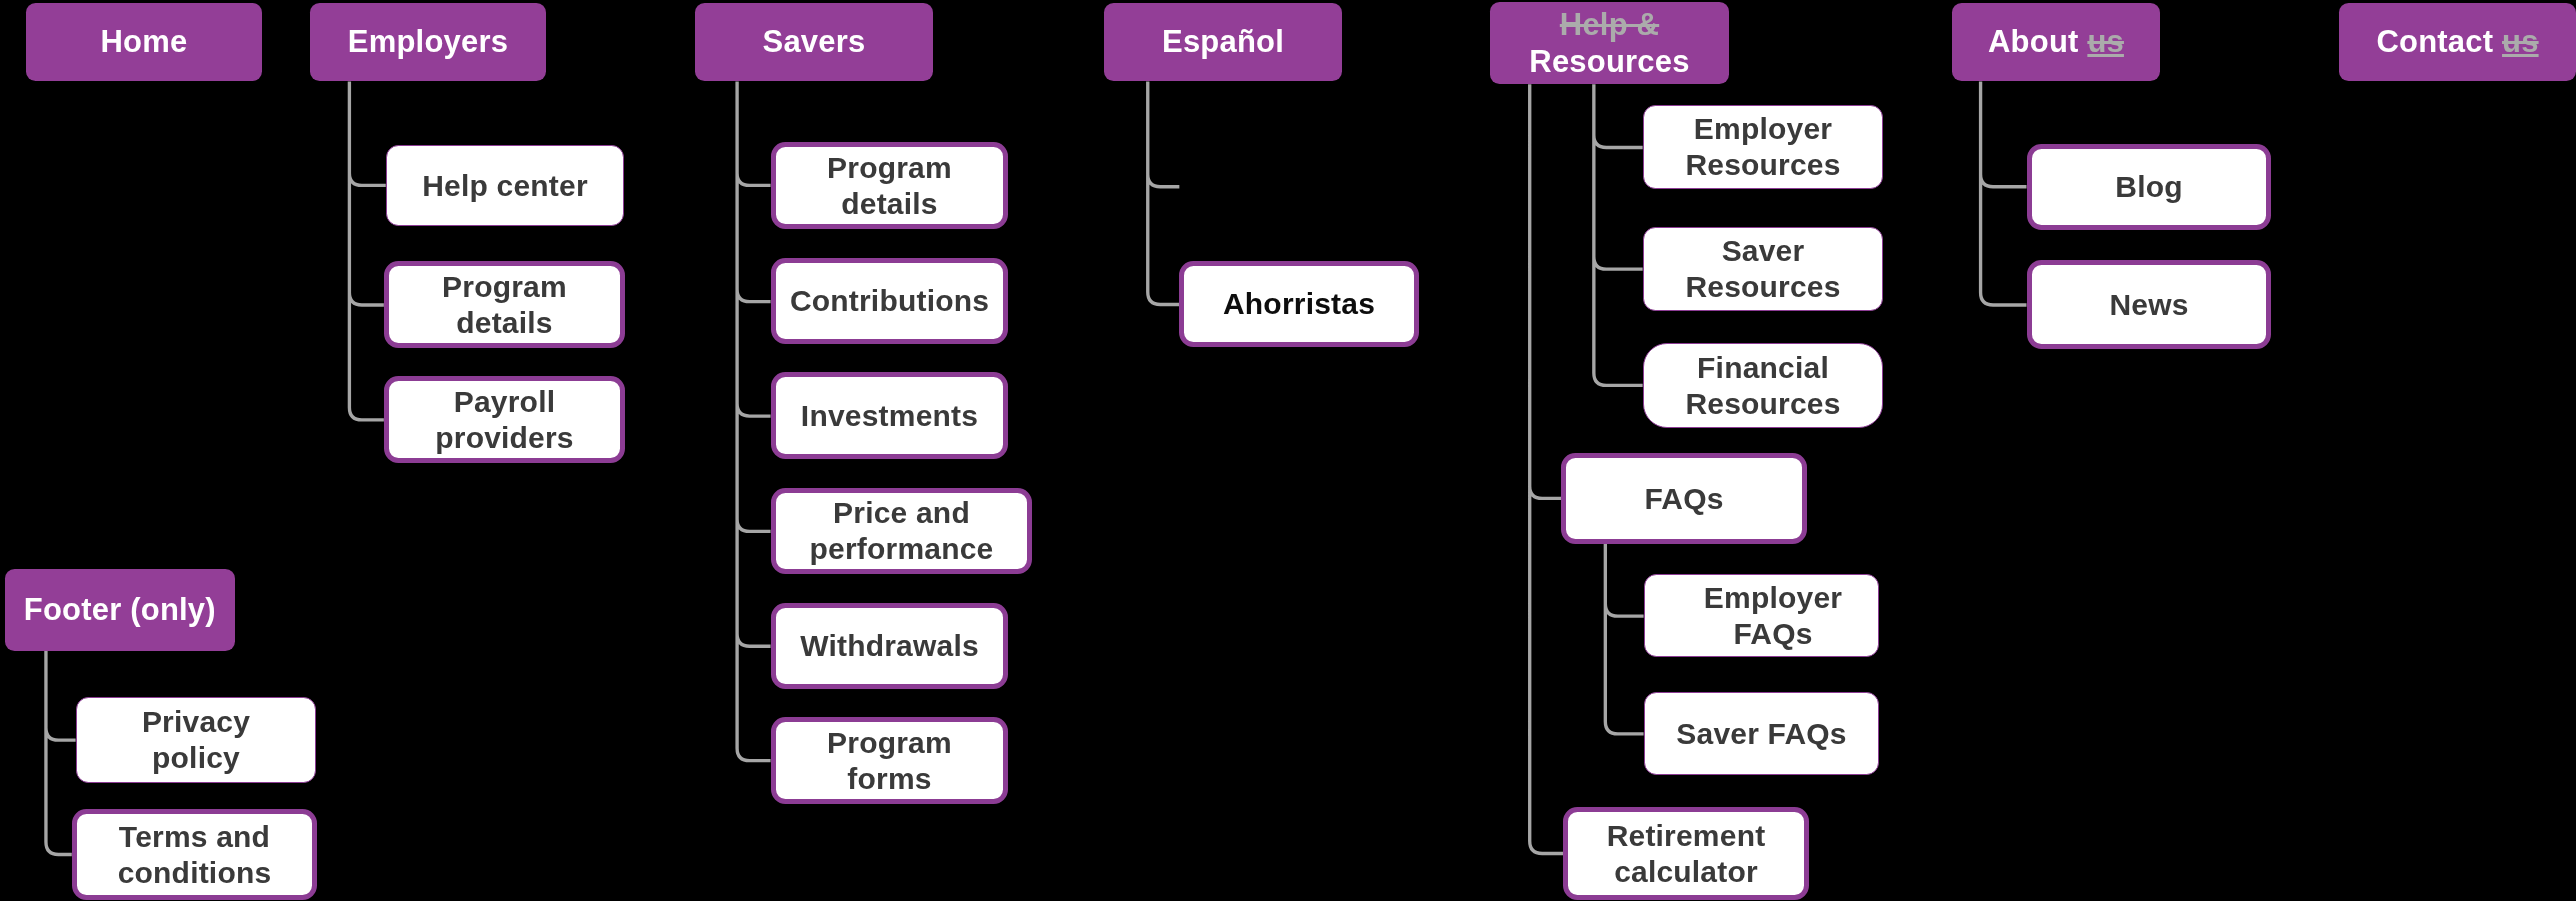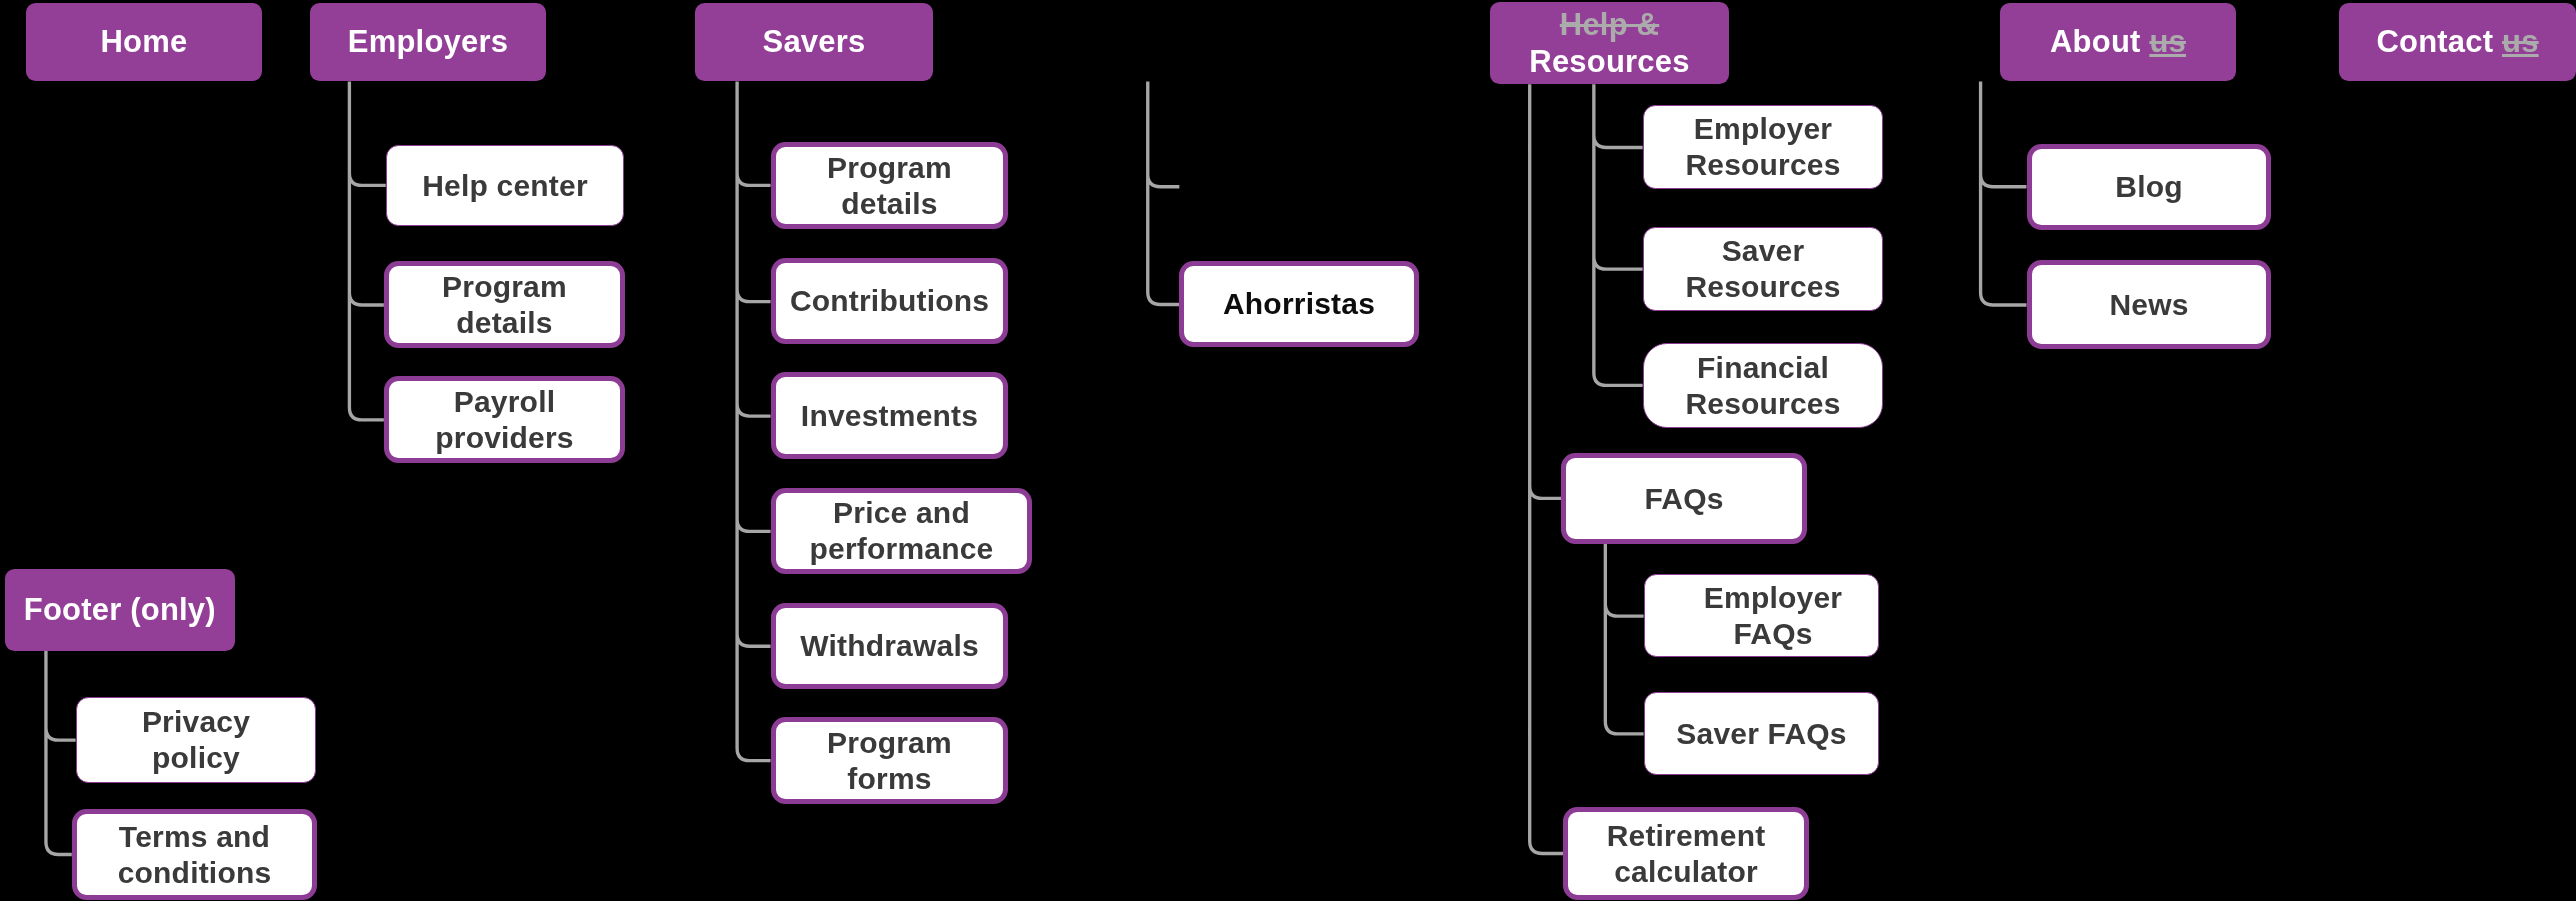--- a/index.html
+++ b/index.html
@@ -89,24 +89,27 @@
 
 <div class="node primary" style="left: 1.9px; top: 2.9px; width: 236px; height: 78px; margin-left: 24px;">
       <span class="label"><span>Home</span></span>
     </div>
     <div class="node primary" style="left: 310px; top: 2.9px; width: 236px; height: 78px;">
       <span class="label"><span>Employers</span></span>
     </div>
     <div class="node primary" style="left: 695px; top: 2.9px; width: 238px; height: 78px;">
       <span class="label"><span>Savers</span></span>
     </div>
+    <div class="node primary" style="left: 1104px; top: 2.9px; width: 238px; height: 78px;">
+      <span class="label"><span>Español</span></span>
+    </div>
     <div class="node primary" style="left: 1490px; top: 1.9px; width: 239px; height: 82px;">
       <span class="label"><span class="strike">Help &amp; </span><span>Resources</span></span>
     </div>
-    <div class="node primary" style="left: 2000px; top: 2.9px; width: 236px; height: 78px;">
+    <div class="node primary" style="left: 1952px; top: 2.9px; width: 208px; height: 78px;">
       <span class="label"><span>About </span><span class="strike underlined">us</span></span>
     </div>
     <div class="node primary" style="left: 2339px; top: 2.9px; width: 237px; height: 78px;">
       <span class="label"><span>Contact </span><span class="strike underlined">us</span></span>
     </div>
     <div class="node primary" style="left: 4.8px; top: 569px; width: 230px; height: 82px;">
       <span class="label"><span>Footer (only)</span></span>
     </div>
     <div class="node secondary-thin" style="left: 386px; top: 145px; width: 238px; height: 81px;">
       <span class="label"><span>Help center</span></span>

